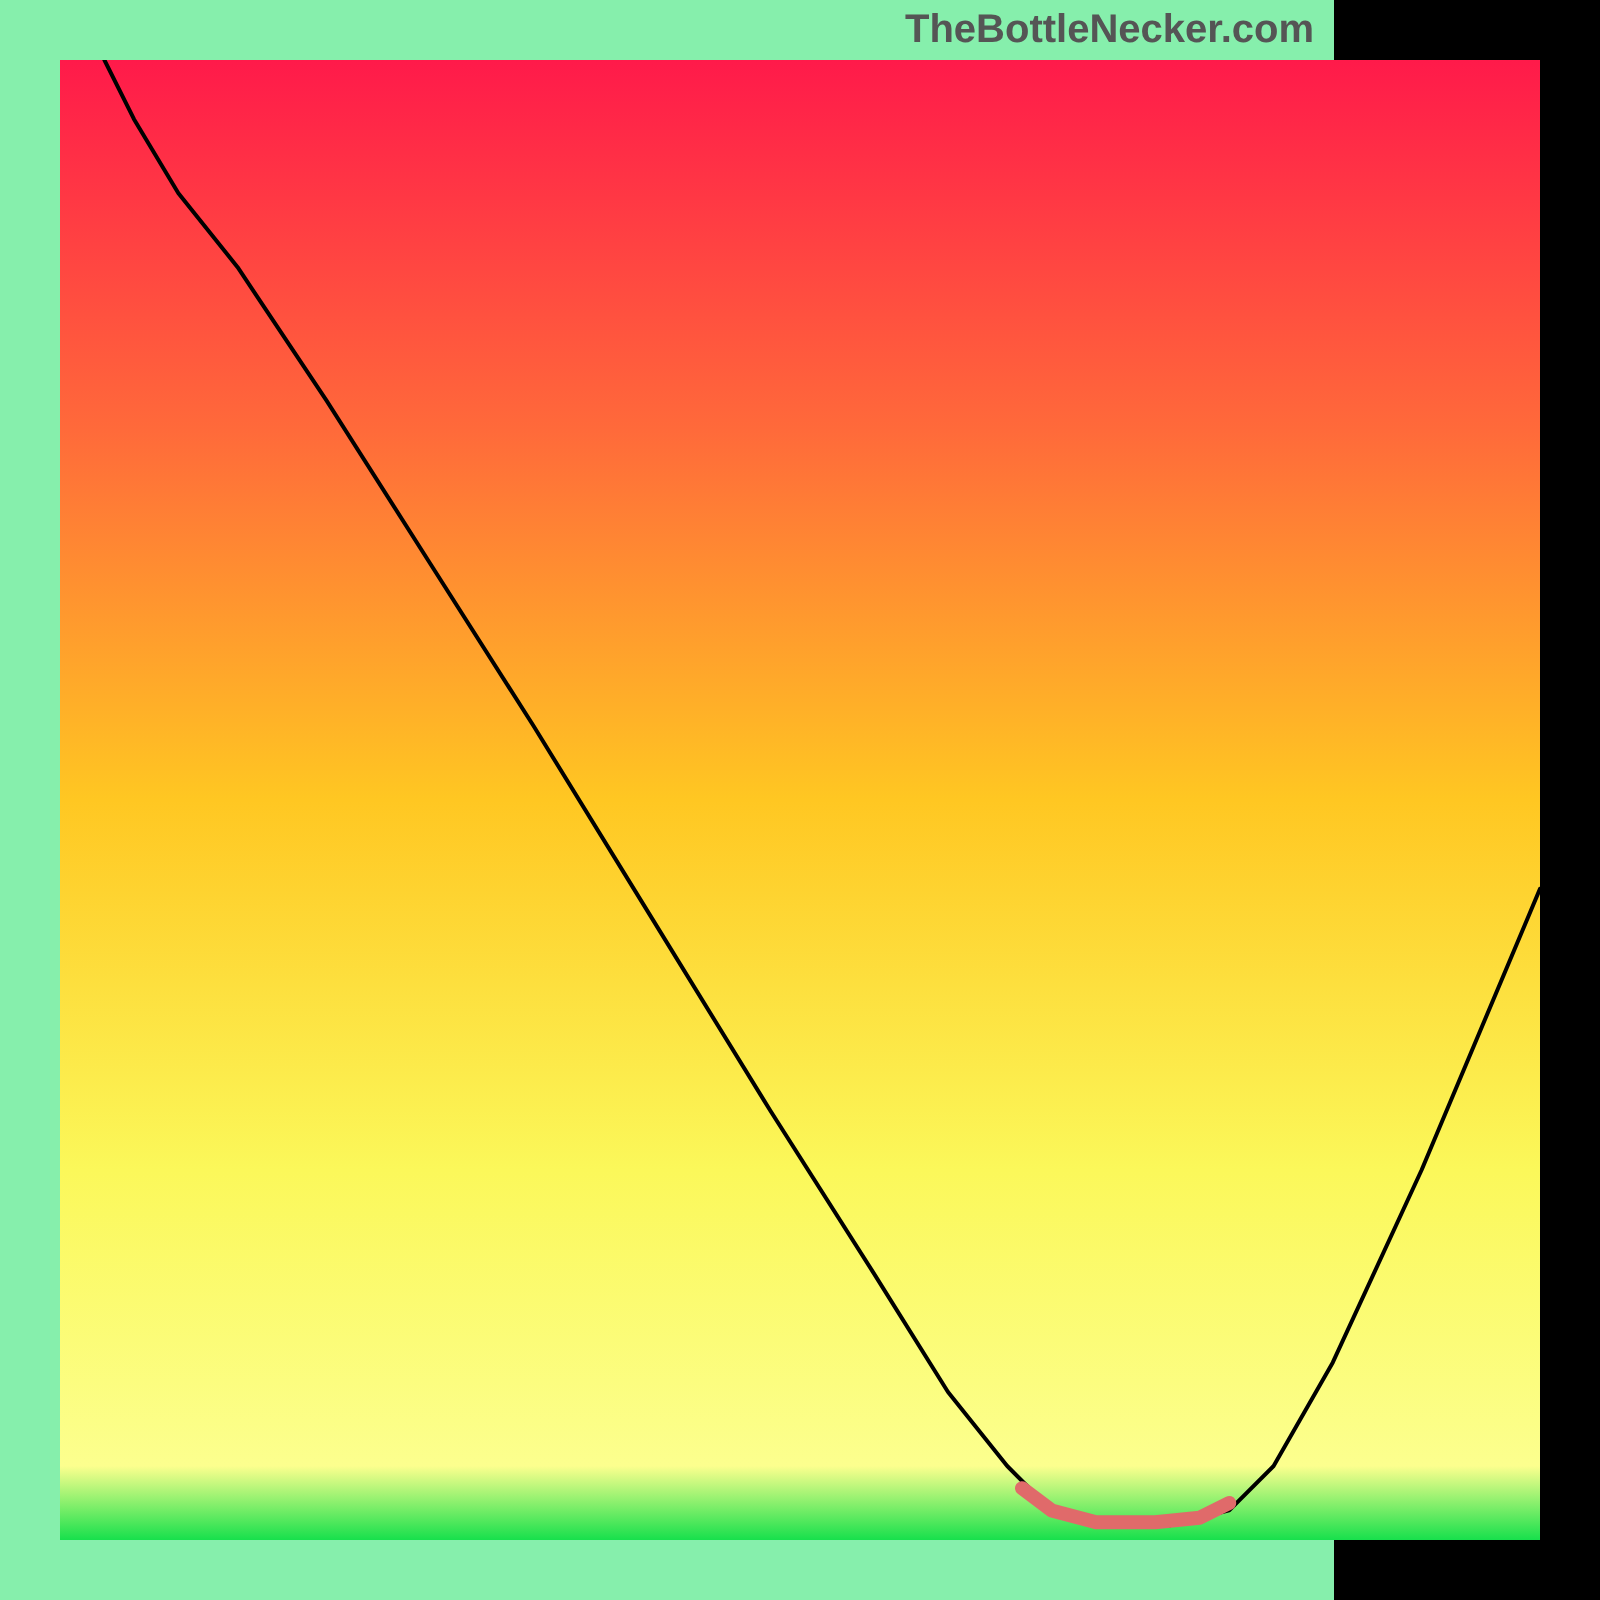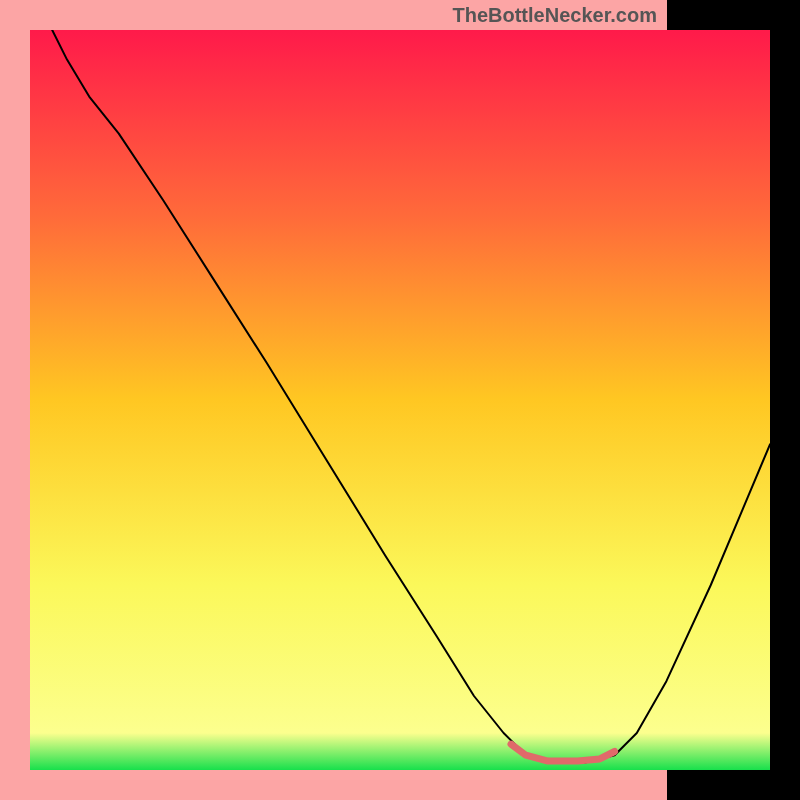--- a/index.html
+++ b/index.html
@@ -8,21 +8,21 @@
     background: #000;
     width: 800px;
     height: 800px;
     overflow: hidden;
     font-family: Arial, sans-serif;
   }
   .container {
     position: relative;
     width: 667px;
     height: 800px;
-    background: #fca5a5;
+    background: #86efac;
   }
   .watermark {
     position: absolute;
     top: 4px;
     right: 10px;
     color: #555;
     font-size: 20px;
     font-weight: bold;
     z-index: 10;
   }

